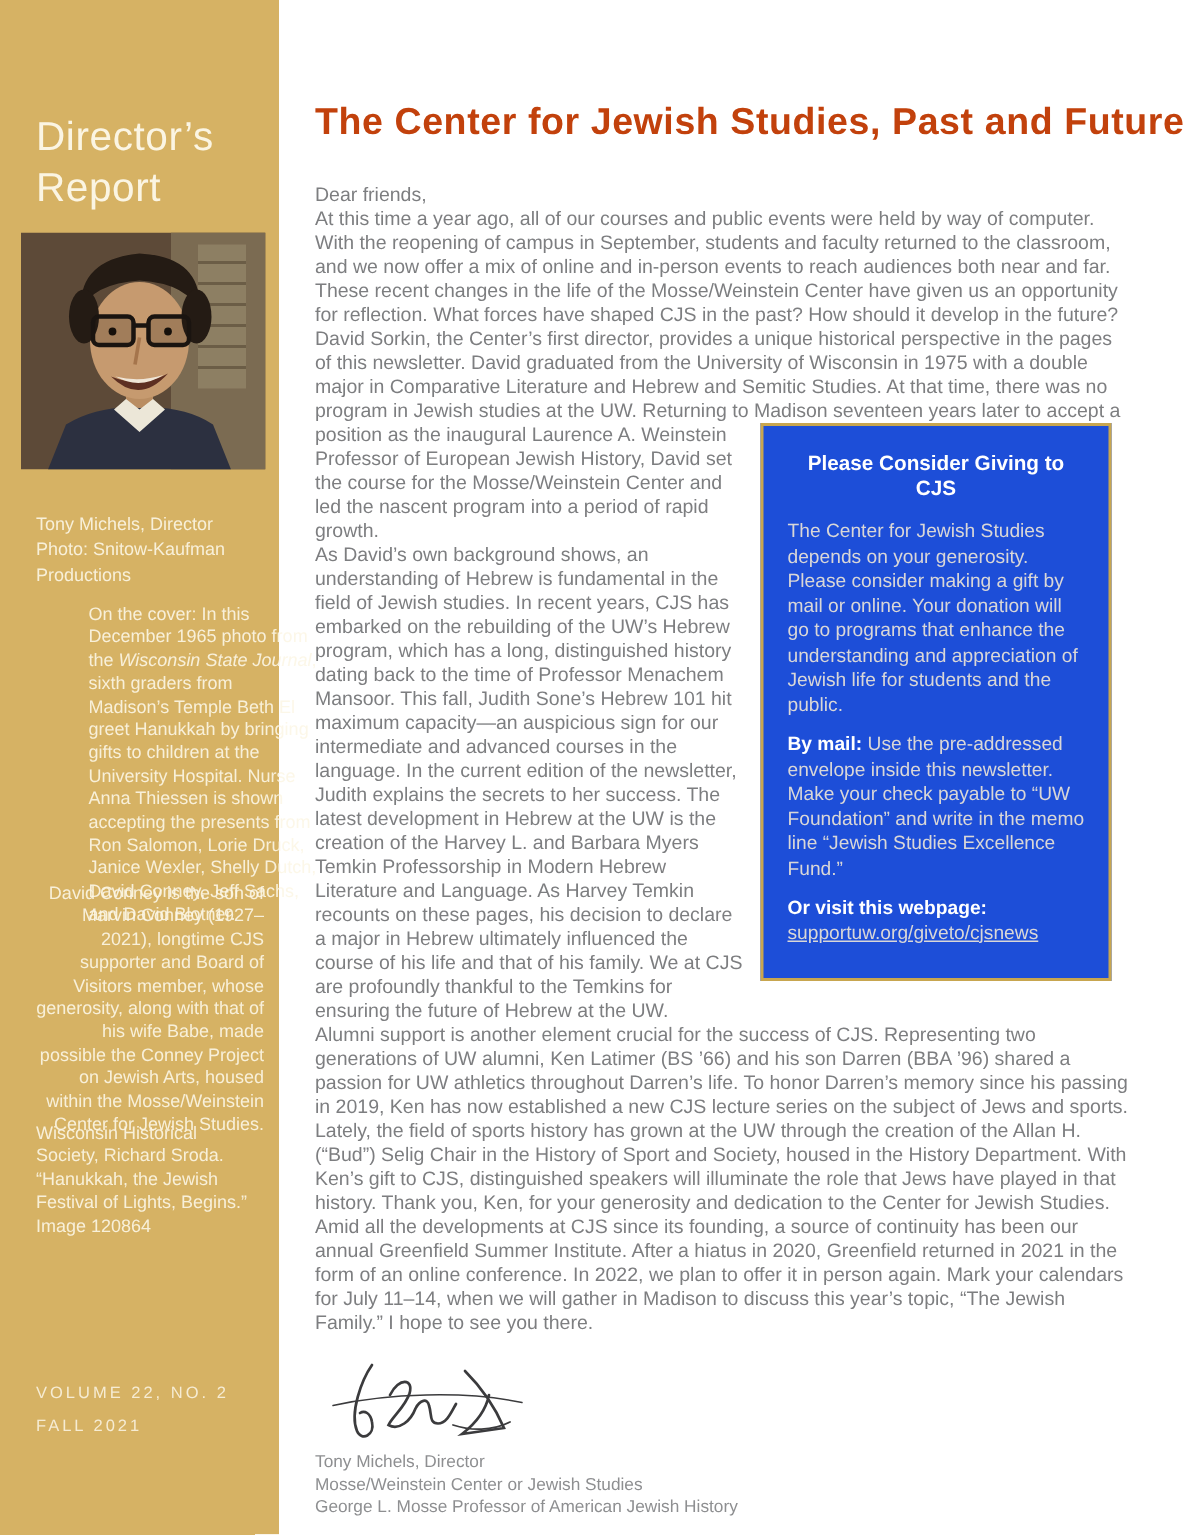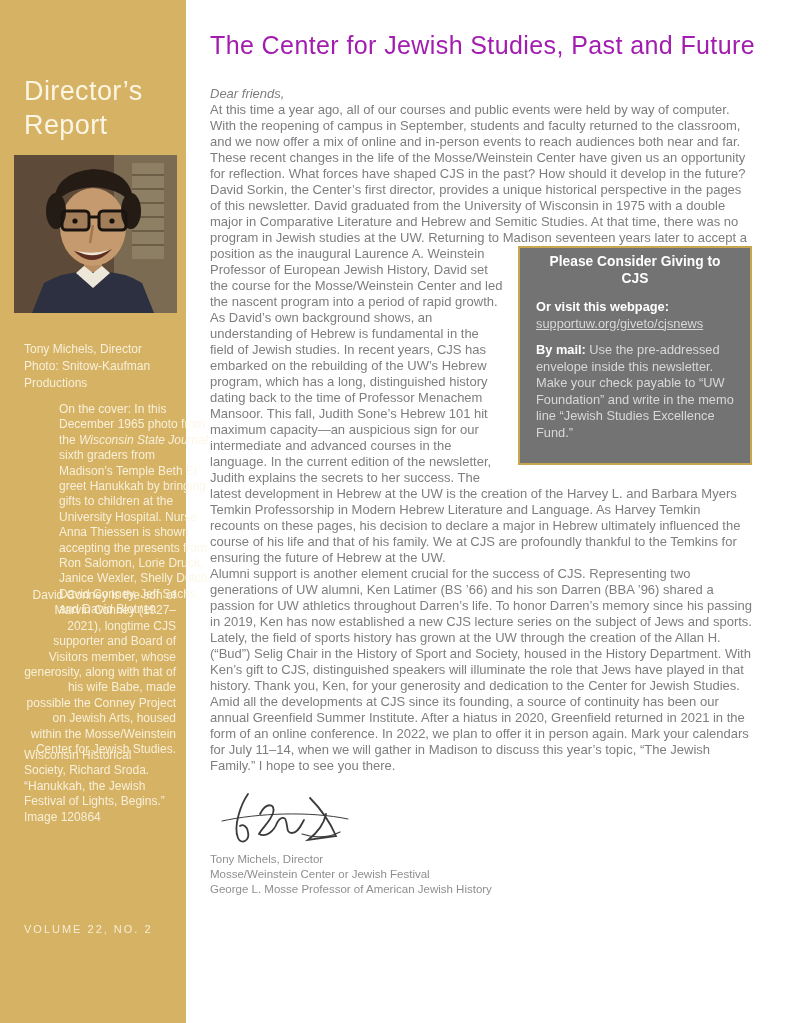--- a/index.html
+++ b/index.html
@@ -34,32 +34,32 @@
     color:rgba(252,246,230,.85);
   }
   .sb-italic { font-style:italic; }
 
   
   .main {
     position:absolute; left:210px; top:0; width:542px;
     color:#7d7e80; font-size:13px; line-height:16px;
   }
   .headline {
-    margin:30px 0 0; font-size:25px; line-height:30px; font-weight:400;
-    letter-spacing:.4px; color:#a21caf; white-space:nowrap;
+    margin:66px 0 0; font-size:25px; line-height:30px; font-weight:700;
+    letter-spacing:.4px; color:#c2410c; white-space:nowrap;
   }
-  .salutation { margin:26px 0 0;font-style:italic; }
+  .salutation { margin:26px 0 0; }
   .main p.body-p { margin:0 0 0; }
 
   
   .float-spacer { float:right; clear:right; width:1px; height:64px; }
   .giving-box {
     float:right; clear:right; box-sizing:border-box;
-    width:234px; margin:0 0 8px 12px; padding:4px 16px 12px;
-    background:#737373; border:2px solid #c8a64f;
+    width:234px; margin:0 11px 8px 12px; padding:15px 16px 12px;
+    background:#1d4ed8; border:2px solid #c8a64f;
     color:#d9d7d7; font-size:12.8px; line-height:16.5px;
   }
   .giving-box .box-title {
     color:#ffffff; font-weight:bold; text-align:center;
     font-size:13.8px; margin:2px 0 12px;
   }
   .giving-box p { margin:0 0 10px; }
   .giving-box strong { color:#ffffff; font-weight:bold; }
   .giving-box a { color:#d9d7d7; text-decoration:underline; }
 
@@ -117,56 +117,58 @@
       <span>On the cover: In this December 1965 photo from the </span><span class="sb-italic">Wisconsin State Journal</span><span>, sixth graders from Madison’s Temple Beth El greet Hanukkah by bringing gifts to children at the University Hospital. Nurse Anna Thiessen is shown accepting the presents from Ron Salomon, Lorie Druck, Janice Wexler, Shelly Dutch, David Conney, Jeff Sachs, and David Blotner.</span>
     </div>
 
     <div class="sb-block sb-conney">David Conney is the son of Marvin Conney (1927–2021), longtime CJS supporter and Board of Visitors member, whose generosity, along with that of his wife Babe, made possible the Conney Project on Jewish Arts, housed within the Mosse/Weinstein Center for Jewish Studies.</div>
 
     <div class="sb-block sb-credit">Wisconsin Historical Society, Richard Sroda. “Hanukkah, the Jewish Festival of Lights, Begins.” Image 120864</div>
 
 
     <div class="sb-block sb-volume">
       <div>VOLUME 22, NO. 2</div>
+      <div>FALL 2021</div>
     </div>
   </aside>
 
   <main class="main">
     <h1 class="headline">The Center for Jewish Studies, Past and Future</h1>
 
     <p class="salutation">Dear friends,</p>
 
     <p class="body-p">At this time a year ago, all of our courses and public events were held by way of computer. With the reopening of campus in September, students and faculty returned to the classroom, and we now offer a mix of online and in-person events to reach audiences both near and far. These recent changes in the life of the Mosse/Weinstein Center have given us an opportunity for reflection. What forces have shaped CJS in the past? How should it develop in the future?</p>
 
     <div class="float-spacer" aria-hidden="true"></div>
 
     <div class="giving-box">
       <div class="box-title">Please Consider Giving to CJS</div>
+      <p>The Center for Jewish Studies depends on your generosity. Please consider making a gift by mail or online. Your donation will go to programs that enhance the understanding and appreciation of Jewish life for students and the public.</p>
+      <p><strong>By mail:</strong><span> Use the pre-addressed envelope inside this newsletter. Make your check payable to “UW Foundation” and write in the memo line “Jewish Studies Excellence Fund.”</span></p>
       <p><strong>Or visit this webpage:</strong><br>
         <a href="#">supportuw.org/giveto/cjsnews</a>
       </p>
-      <p><strong>By mail:</strong><span> Use the pre-addressed envelope inside this newsletter. Make your check payable to “UW Foundation” and write in the memo line “Jewish Studies Excellence Fund.”</span></p>
     </div>
 
     <p class="body-p">David Sorkin, the Center’s first director, provides a unique historical perspective in the pages of this newsletter. David graduated from the University of Wisconsin in 1975 with a double major in Comparative Literature and Hebrew and Semitic Studies. At that time, there was no program in Jewish studies at the UW. Returning to Madison seventeen years later to accept a position as the inaugural Laurence A. Weinstein Professor of European Jewish History, David set the course for the Mosse/Weinstein Center and led the nascent program into a period of rapid growth.</p>
     <p class="body-p">As David’s own background shows, an understanding of Hebrew is fundamental in the field of Jewish studies. In recent years, CJS has embarked on the rebuilding of the UW’s Hebrew program, which has a long, distinguished history dating back to the time of Professor Menachem Mansoor. This fall, Judith Sone’s Hebrew 101 hit maximum capacity—an auspicious sign for our intermediate and advanced courses in the language. In the current edition of the newsletter, Judith explains the secrets to her success. The latest development in Hebrew at the UW is the creation of the Harvey L. and Barbara Myers Temkin Professorship in Modern Hebrew Literature and Language. As Harvey Temkin recounts on these pages, his decision to declare a major in Hebrew ultimately influenced the course of his life and that of his family. We at CJS are profoundly thankful to the Temkins for ensuring the future of Hebrew at the UW.</p>
     <p class="body-p">Alumni support is another element crucial for the success of CJS. Representing two generations of UW alumni, Ken Latimer (BS ’66) and his son Darren (BBA ’96) shared a passion for UW athletics throughout Darren’s life. To honor Darren’s memory since his passing in 2019, Ken has now established a new CJS lecture series on the subject of Jews and sports. Lately, the field of sports history has grown at the UW through the creation of the Allan H. (“Bud”) Selig Chair in the History of Sport and Society, housed in the History Department. With Ken’s gift to CJS, distinguished speakers will illuminate the role that Jews have played in that history. Thank you, Ken, for your generosity and dedication to the Center for Jewish Studies.</p>
     <p class="body-p">Amid all the developments at CJS since its founding, a source of continuity has been our annual Greenfield Summer Institute. After a hiatus in 2020, Greenfield returned in 2021 in the form of an online conference. In 2022, we plan to offer it in person again. Mark your calendars for July 11–14, when we will gather in Madison to discuss this year’s topic, “The Jewish Family.” I hope to see you there.</p>
 
     <div class="sig-area">
       <svg class="sig-svg" width="140" height="60" viewBox="0 0 140 60">
         <g fill="none" stroke="#3b3b3d" stroke-width="1.8" stroke-linecap="round">
           <path d="M34 6 C27 16 19 38 24 50 C27 57 36 53 34 44 C33 38 29 36 26 38"></path>
           <path d="M8 33 C44 25 96 23 134 31" stroke-width="1"></path>
           <path d="M46 26 C52 14 62 15 59 25 C56 34 48 40 45 46 C52 50 60 43 63 35 C66 29 71 28 72 33 C74 39 72 45 78 45 C84 45 87 37 90 32"></path>
           <path d="M96 10 C106 20 116 34 122 48 L94 52 C103 45 110 36 112 26"></path>
           <path d="M88 46 C100 50 114 50 126 44" stroke-width="1.2"></path>
         </g>
       </svg>
       <div class="sig-block">
         <div>Tony Michels, Director</div>
-        <div>Mosse/Weinstein Center or Jewish Festival</div>
+        <div>Mosse/Weinstein Center or Jewish Studies</div>
         <div>George L. Mosse Professor of American Jewish History</div>
       </div>
     </div>
   </main>
 
 </div>
 
 </body></html>

